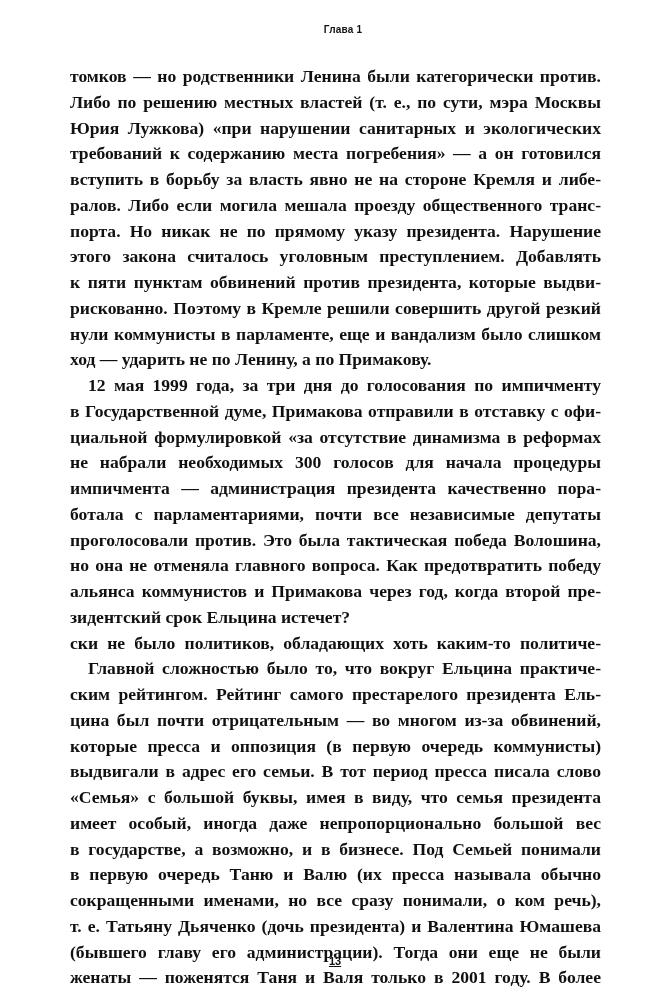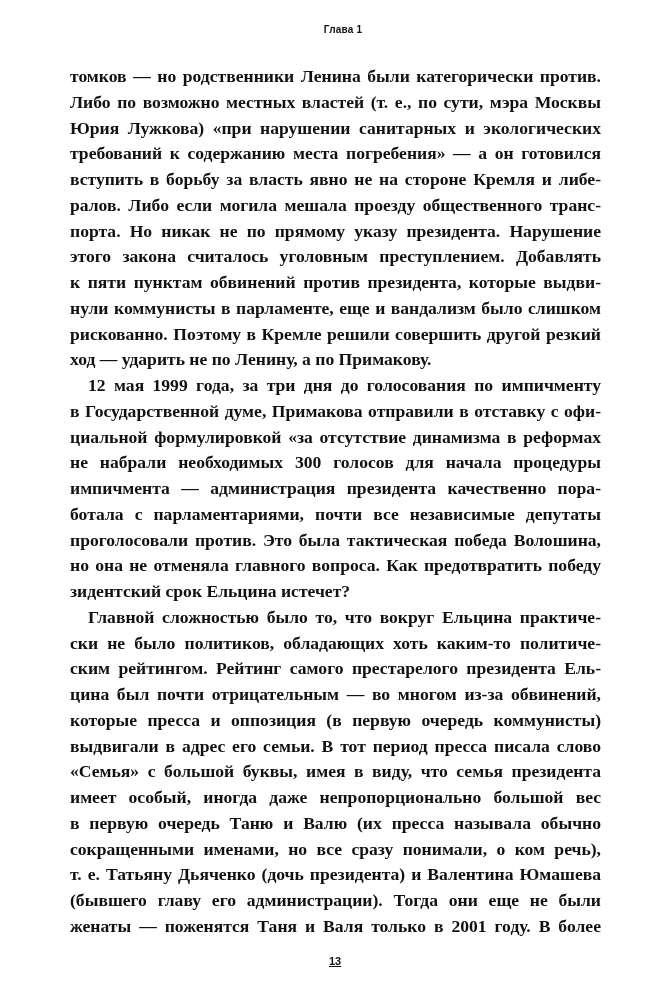--- a/index.html
+++ b/index.html
@@ -20,48 +20,50 @@
     font-family: "Liberation Sans", sans-serif; font-weight: bold; font-size: 11px; text-decoration: underline;
   }
 </style>
 </head>
 <body>
 
 <div class="running-head">Глава 1</div>
 
 <div class="page-body" id="page-body">
     <span class="line">томков — но родственники Ленина были категорически против.</span>
-    <span class="line">Либо по возможно местных властей (т. е., по сути, мэра Москвы</span>
+    <span class="line">Либо по решению местных властей (т. е., по сути, мэра Москвы</span>
     <span class="line">Юрия Лужкова) «при нарушении санитарных и экологических</span>
     <span class="line">требований к содержанию места погребения» — а он готовился</span>
     <span class="line">вступить в борьбу за власть явно не на стороне Кремля и либе-</span>
     <span class="line">ралов. Либо если могила мешала проезду общественного транс-</span>
     <span class="line">порта. Но никак не по прямому указу президента. Нарушение</span>
     <span class="line">этого закона считалось уголовным преступлением. Добавлять</span>
     <span class="line">к пяти пунктам обвинений против президента, которые выдви-</span>
+    <span class="line">рискованно. Поэтому в Кремле решили совершить другой резкий</span>
     <span class="line">нули коммунисты в парламенте, еще и вандализм было слишком</span>
-    <span class="line">рискованно. Поэтому в Кремле решили совершить другой резкий</span>
     <span class="line last">ход — ударить не по Ленину, а по Примакову.</span>
     <span class="line indent">12 мая 1999 года, за три дня до голосования по импичменту</span>
     <span class="line">в Государственной думе, Примакова отправили в отставку с офи-</span>
     <span class="line">циальной формулировкой «за отсутствие динамизма в реформах</span>
     <span class="line">не набрали необходимых 300 голосов для начала процедуры</span>
     <span class="line">импичмента — администрация президента качественно пора-</span>
     <span class="line">ботала с парламентариями, почти все независимые депутаты</span>
     <span class="line">проголосовали против. Это была тактическая победа Волошина,</span>
     <span class="line">но она не отменяла главного вопроса. Как предотвратить победу</span>
+    <span class="line">альянса коммунистов и Примакова через год, когда второй пре-</span>
     <span class="line last">зидентский срок Ельцина истечет?</span>
+    <span class="line">ски не было политиков, обладающих хоть каким-то политиче-</span>
     <span class="line indent">Главной сложностью было то, что вокруг Ельцина практиче-</span>
-    <span class="line">ски не было политиков, обладающих хоть каким-то политиче-</span>
     <span class="line">ским рейтингом. Рейтинг самого престарелого президента Ель-</span>
     <span class="line">цина был почти отрицательным — во многом из-за обвинений,</span>
     <span class="line">которые пресса и оппозиция (в первую очередь коммунисты)</span>
     <span class="line">выдвигали в адрес его семьи. В тот период пресса писала слово</span>
     <span class="line">«Семья» с большой буквы, имея в виду, что семья президента</span>
     <span class="line">имеет особый, иногда даже непропорционально большой вес</span>
+    <span class="line">в государстве, а возможно, и в бизнесе. Под Семьей понимали</span>
     <span class="line">в первую очередь Таню и Валю (их пресса называла обычно</span>
     <span class="line">сокращенными именами, но все сразу понимали, о ком речь),</span>
     <span class="line">т. е. Татьяну Дьяченко (дочь президента) и Валентина Юмашева</span>
     <span class="line">(бывшего главу его администрации). Тогда они еще не были</span>
     <span class="line">женаты — поженятся Таня и Валя только в 2001 году. В более</span>
   </div>
 
 <div class="page-number">13</div>
 
 </body></html>

